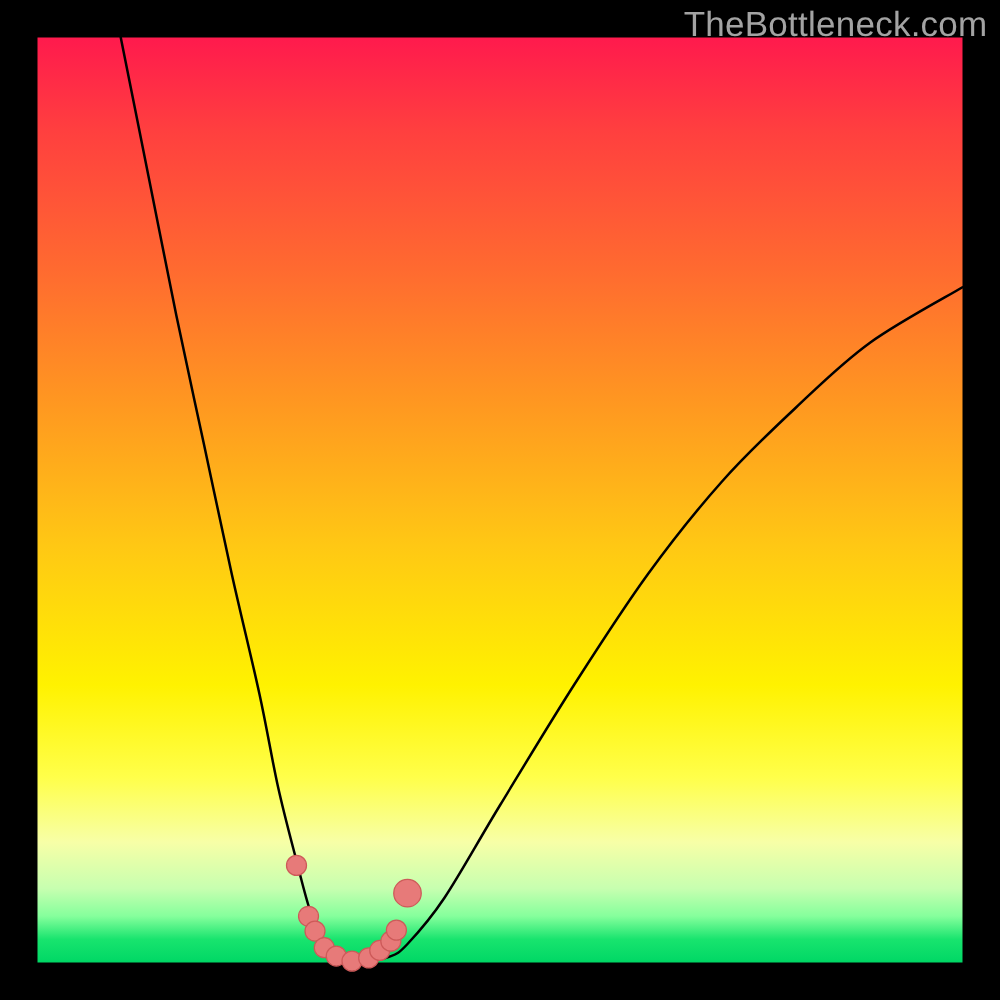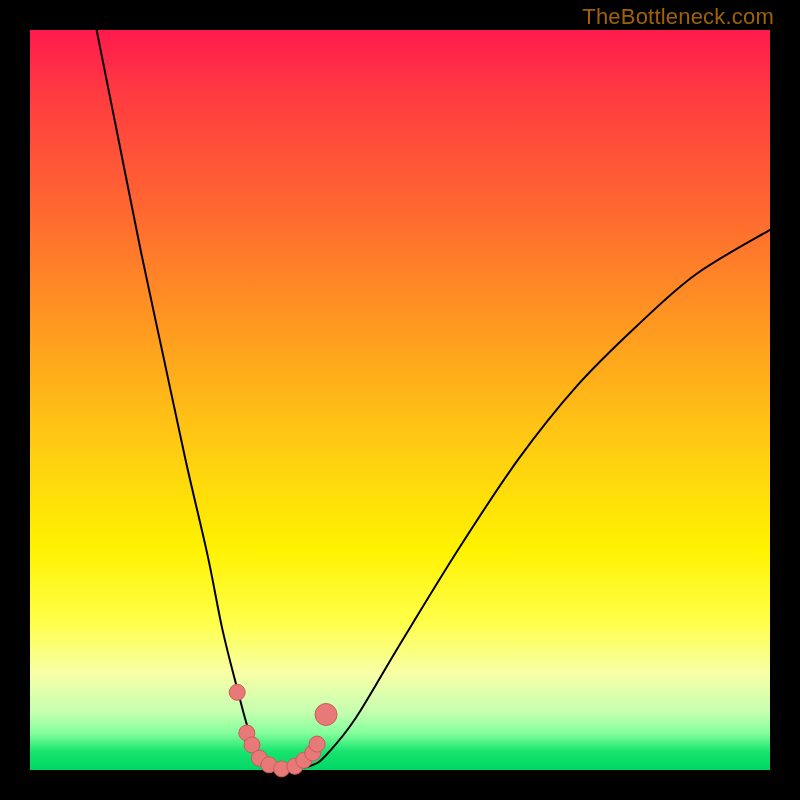--- a/index.html
+++ b/index.html
@@ -34,23 +34,23 @@
       #f7ffa7 87%,
       #c7ffb0 92%,
       #85ff9c 95%,
       #18e46e 97.5%,
       #00d765 100%
     );
   }
   .watermark {
     position: absolute;
     top: 4px;
-    right: 26px;
-    color: #a16207;
-    font-size: 22px;
+    right: 10px;
+    color: #a3a3a3;
+    font-size: 28px;
     letter-spacing: 0.2px;
     user-select: none;
   }
   svg.curve {
     position: absolute;
     left: 0; top: 0;
     width: 740px; height: 740px;
     overflow: visible;
   }
 </style>

